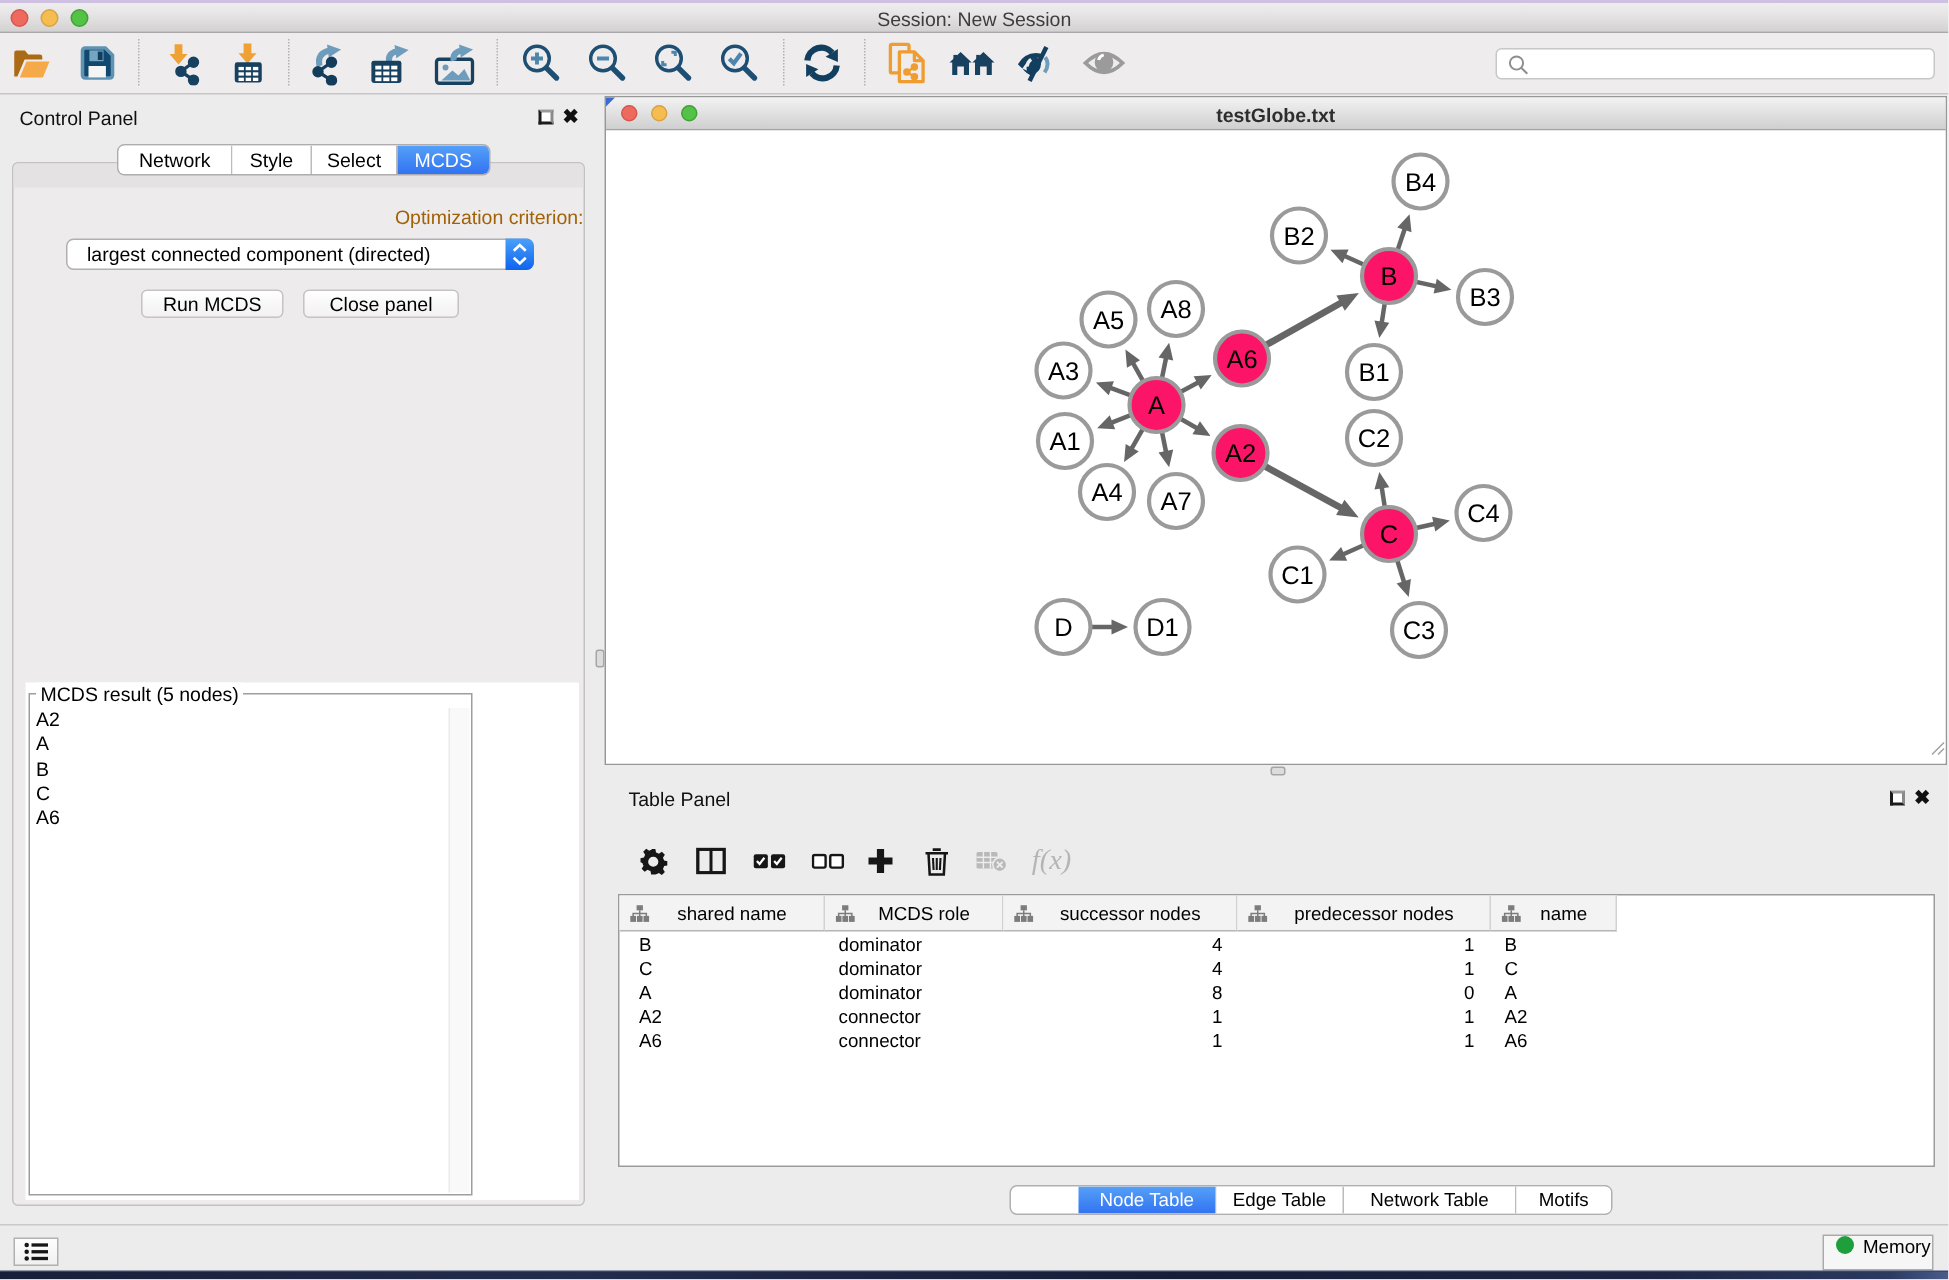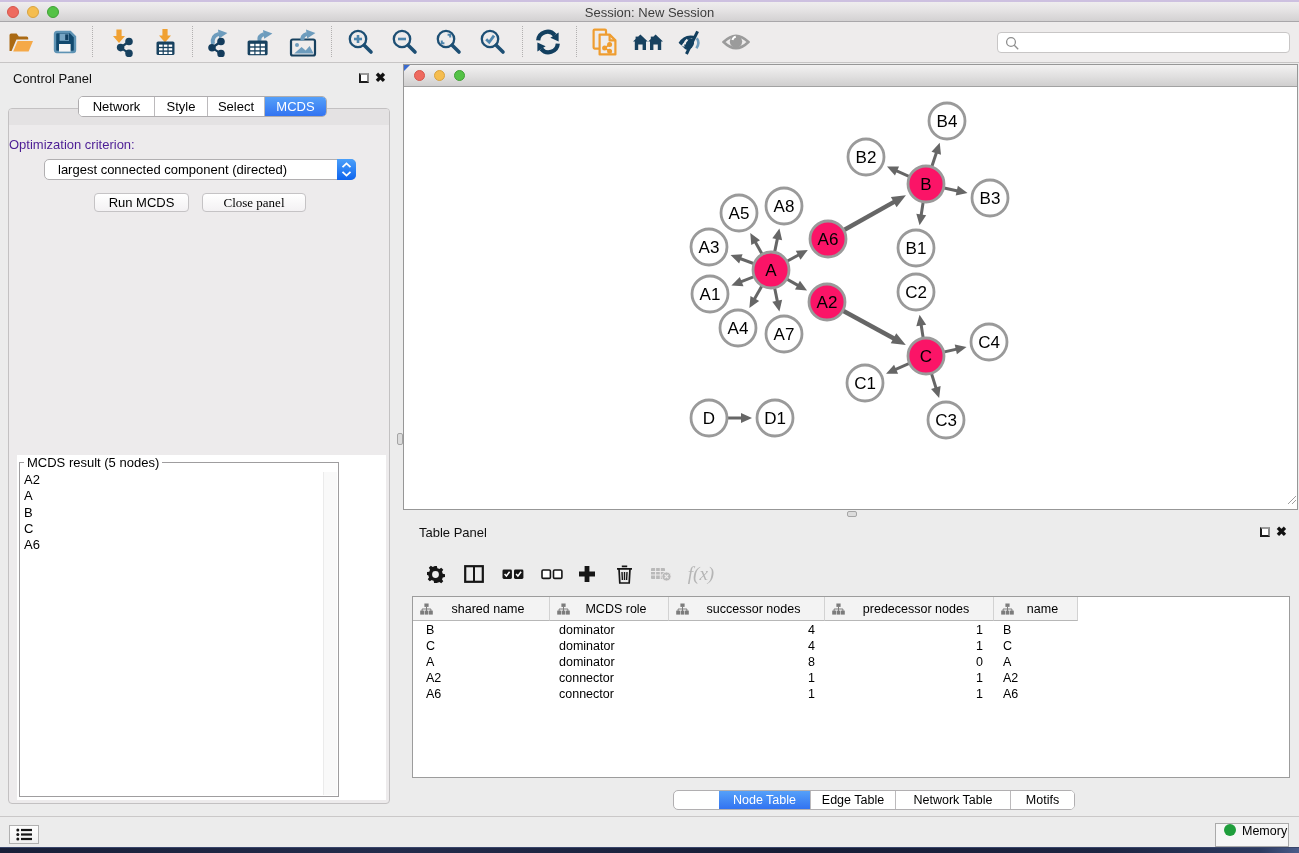--- a/index.html
+++ b/index.html
@@ -31,31 +31,31 @@
   #cp-tabs{position:absolute;left:78px;top:32px;height:21px;display:flex;z-index:5;
     border:1px solid #aeacae;border-radius:5px;overflow:hidden;background:#fff;box-sizing:border-box;text-align:right;}
   .cptab{font-size:13px;color:#000;background:#fff;display:flex;align-items:center;
     justify-content:center;border-right:1px solid #bcbabc;box-sizing:border-box;}
   .cptab:last-child{border-right:none;}
   .cptab.sel{background:linear-gradient(#55a0f9,#3273f1);color:#fff;}
   #cp-panel{position:absolute;left:8px;top:44px;width:382px;height:696px;box-sizing:border-box;
     border:1px solid #c3c1c2;border-radius:4px;background:#edebec;}
   #cp-panel .topstrip{position:absolute;left:0;top:0;right:0;height:16px;
     background:#e4e2e3;border-radius:3px 3px 0 0;}
-  #opt-label{position:absolute;left:0;right:16px;top:28px;text-align:left;font-size:13px;color:#4c1d95;}
+  #opt-label{position:absolute;left:0;right:0;top:28px;text-align:right;font-size:13px;color:#a16207;}
   #combo{position:absolute;left:35px;top:50px;width:312px;height:21px;box-sizing:border-box;
     background:#fff;border:1px solid #b1afb1;border-radius:5px;padding-left:28px;}
   #combo .txt{position:absolute;left:13px;top:2px;font-size:13px;color:#000;}
   #combo .stepper{position:absolute;right:-1px;top:-1px;width:19px;height:21px;
     border-radius:0 5px 5px 0;background:linear-gradient(#4ba0fa,#0e64ee);}
   .mcbtn{position:absolute;height:19px;box-sizing:border-box;border:1px solid #c5c3c5;
     border-radius:4px;background:linear-gradient(#ffffff,#f3f1f3);font-size:13px;color:#000;
     display:flex;align-items:center;justify-content:center;}
   #result{position:absolute;left:8px;top:346px;width:369px;height:345px;background:#fff;}
-  #result-box{position:absolute;left:2px;top:7px;width:320px;height:335px;
+  #result-box{position:absolute;left:2px;top:7px;width:296px;height:335px;
     border:1px solid #9f9d9f;box-sizing:border-box;}
   #result-title{position:absolute;left:4px;top:-8px;background:#fff;padding:0 3px;
     font-size:13px;color:#000;white-space:nowrap;}
   #result-list{position:absolute;left:4px;top:9px;font-size:13px;line-height:16.3px;color:#000;}
   #result-track{position:absolute;right:1px;top:9px;width:13px;bottom:1px;
     background:#f9f9f9;border-left:1px solid #ebebeb;}
   .vsplit{left:397px;top:433px;width:6px;height:12px;background:#dcdcdc;
     border:1px solid #a5a5a5;border-radius:2px;box-sizing:border-box;}
   .hsplit{left:847px;top:511px;width:10px;height:6px;background:#dcdcdc;
     border:1px solid #a5a5a5;border-radius:2px;box-sizing:border-box;}
@@ -314,21 +314,21 @@
       <span class="stepper">
         <svg width="19" height="21" viewBox="0 0 19 21">
           <path d="M5.5 8.2 L9.5 4.4 L13.5 8.2" fill="none" stroke="#fff" stroke-width="1.8"></path>
           <path d="M5.5 12.8 L9.5 16.6 L13.5 12.8" fill="none" stroke="#fff" stroke-width="1.8"></path>
         </svg>
       </span>
     </div>
     <div class="mcbtn" style="left:85px;top:84px;width:95px;text-align:right;">
       <span>Run MCDS</span>
     </div>
-    <div class="mcbtn" style="left:193px;top:84px;width:104px;font-family:Liberation Serif, serif;">
+    <div class="mcbtn" style="left:193px;top:84px;width:104px;">
       <span>Close panel</span>
     </div>
     <div id="result">
       <div id="result-box">
         <span id="result-title">MCDS result (5 nodes)</span>
         <div id="result-list">
               <div>A2</div>
               <div>A</div>
               <div>B</div>
               <div>C</div>
@@ -340,20 +340,21 @@
   </div>
 </div>
 <div class="vsplit abs"></div>
 <div class="hsplit abs"></div>
 <div id="nw" class="abs">
   <div id="nw-titlebar">
     <div id="nw-wedge"></div>
     <span class="tl2" style="left:10px;background:#ee6a5f;border:1px solid #d6564c;"></span>
     <span class="tl2" style="left:30px;background:#f5bd4f;border:1px solid #d9a33f;"></span>
     <span class="tl2" style="left:50px;background:#54c246;border:1px solid #40a136;"></span>
+    <div id="nw-title">testGlobe.txt</div>
   </div>
   <div id="nw-canvas">
     <svg id="graph" width="893" height="423" viewBox="0 0 893 423">
           <line x1="367" y1="183" x2="351.15464697135207" y2="154.77546491772088" stroke="#666666" stroke-width="3"></line>
           <polygon points="346.2592994042757,146.05562706386607 356.00410065498716,153.19977491956817 347.2842628011323,158.09512248664456" fill="#666666"></polygon>
           <line x1="367" y1="183" x2="373.43102249842656" y2="151.33958154620777" stroke="#666666" stroke-width="3"></line>
           <polygon points="375.4216217413276,141.53970835038723 378.1318991720467,153.31486848724035 368.3320259762262,151.3242692443393" fill="#666666"></polygon>
           <line x1="367" y1="183" x2="335.93968520752776" y2="171.47762515763125" stroke="#666666" stroke-width="3"></line>
           <polygon points="326.56402302342843,167.99955692804602 338.6162855407303,167.1376008885401 335.13821731114507,176.51326307263943" fill="#666666"></polygon>
           <line x1="367" y1="183" x2="336.70867640601375" y2="194.91789780747" stroke="#666666" stroke-width="3"></line>

